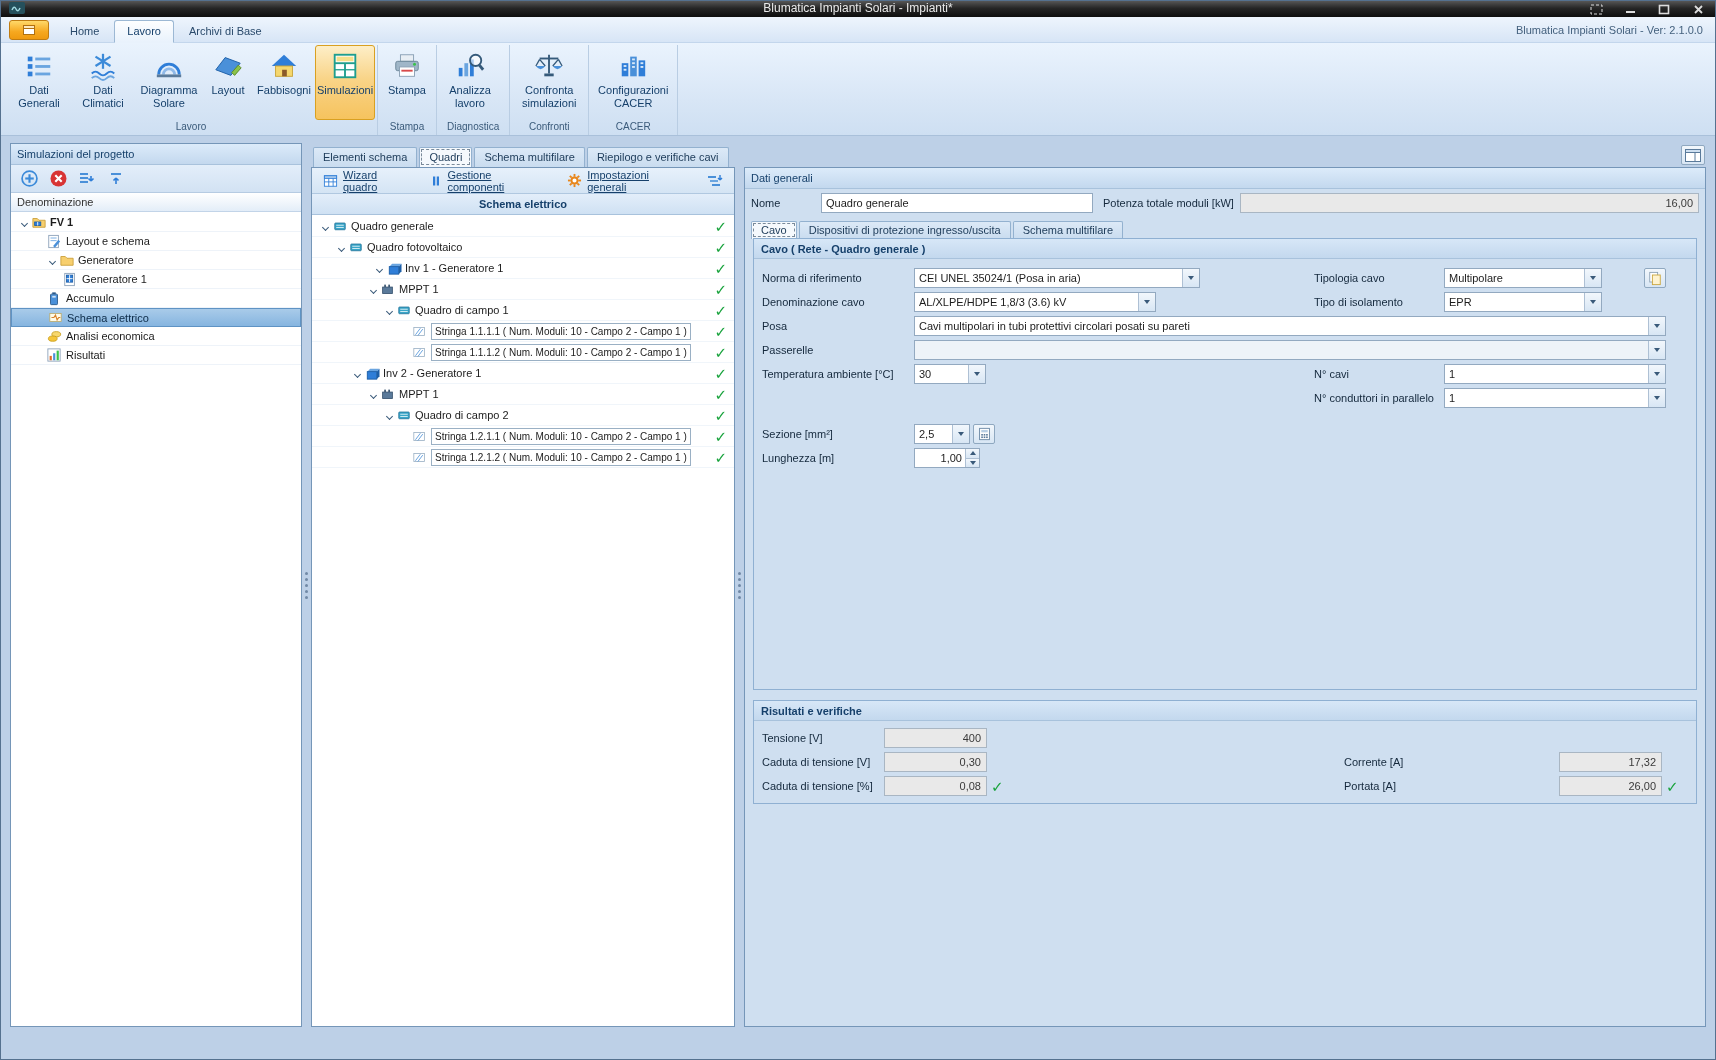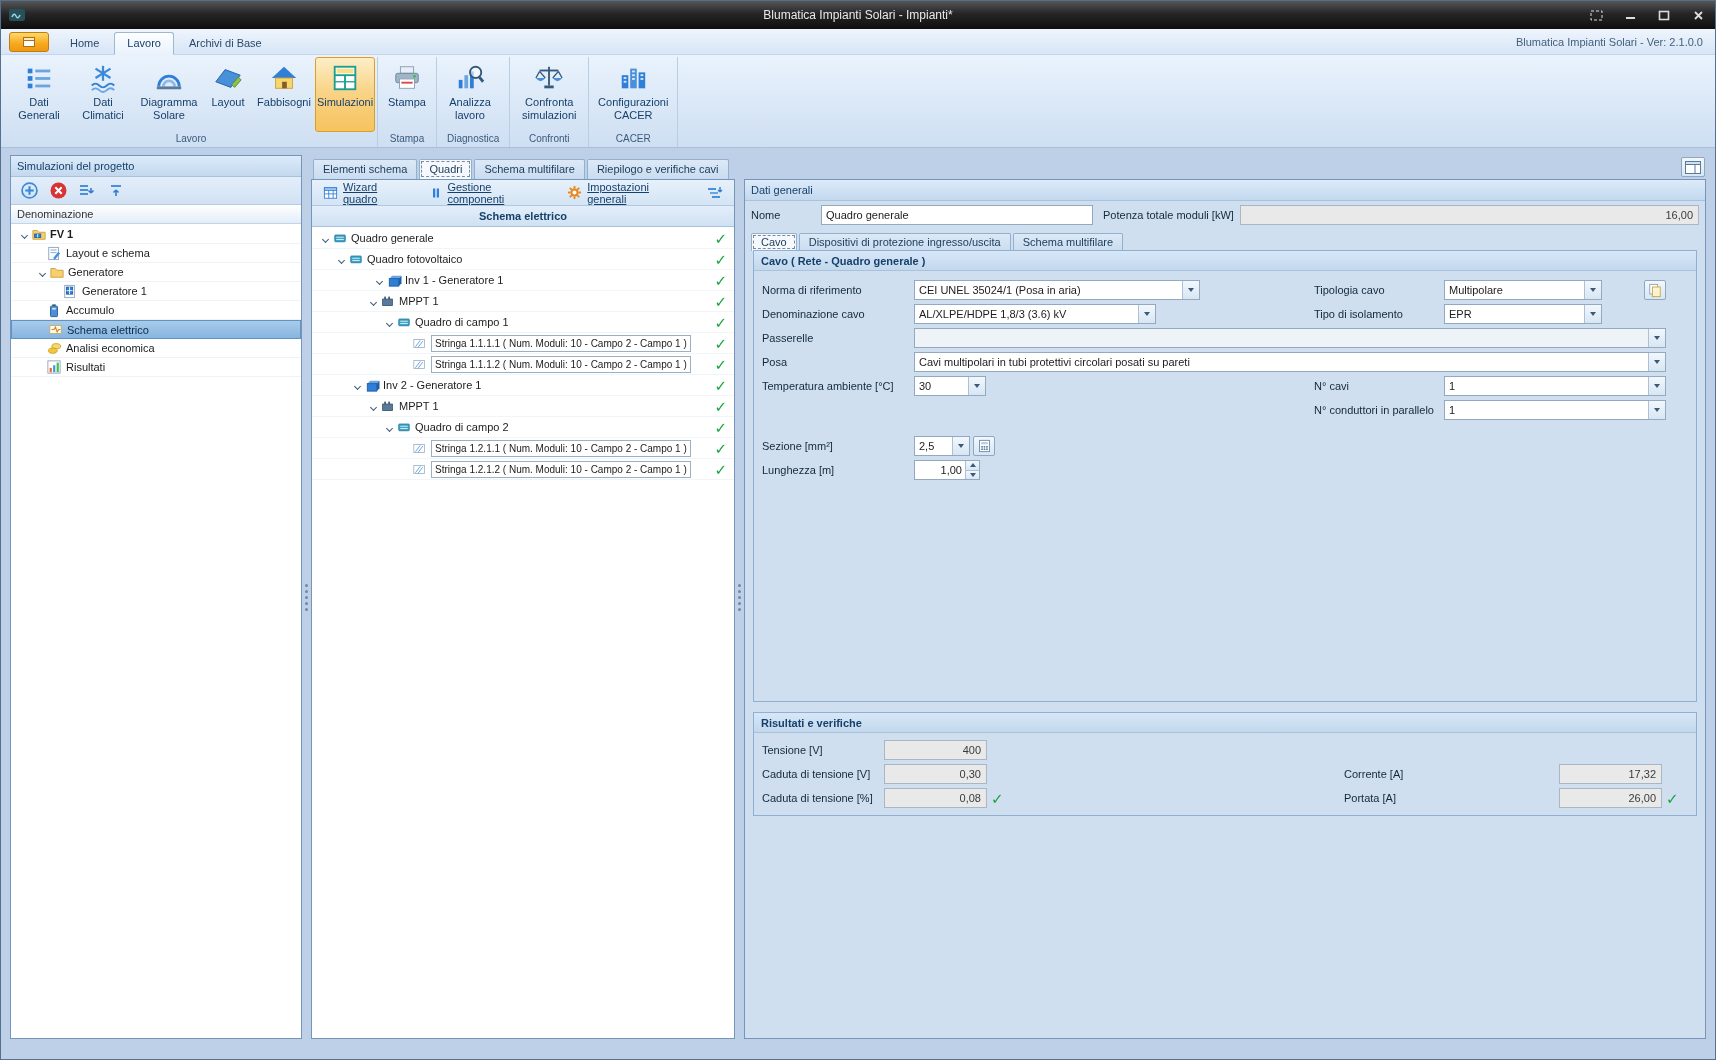--- a/index.html
+++ b/index.html
@@ -1,21 +1,21 @@
 <!DOCTYPE html>
 <html><head>
 <meta charset="utf-8">
 <style>
   *{box-sizing:border-box;margin:0;padding:0;}
   html,body{width:1716px;}
   body{font-family:"Liberation Sans","DejaVu Sans",sans-serif;font-size:11px;color:#1c1c1c;background:#9ab3d0;}
   .window{width:1716px;height:1060px;position:relative;background:#bdd0e7;border:1px solid #55718f;overflow:hidden;}
 
   
-  .titlebar{height:28px;background:linear-gradient(#565656,#262626 45%,#0e0e0e);display:flex;align-items:center;padding:0 8px;position:relative;}
+  .titlebar{height:16px;background:linear-gradient(#565656,#262626 45%,#0e0e0e);display:flex;padding:0 8px;position:relative;}
   .titlebar-title{position:absolute;left:0;right:0;text-align:center;color:#e9e9e9;font-size:12px;pointer-events:none;}
   .win-controls{margin-left:auto;display:flex;gap:16px;align-items:center;z-index:2;}
   .wc{display:inline-flex;align-items:center;justify-content:center;width:18px;height:16px;cursor:default;}
 
   
   .menubar{height:26px;background:linear-gradient(#eef5fd,#d7e5f6);display:flex;align-items:flex-end;padding:0 8px;position:relative;border-bottom:1px solid #c3d6ec;}
   .app-btn{width:40px;height:20px;margin:0 6px 2px 0;background:linear-gradient(#ffd869,#f6a81f 60%,#ef9a10);border:1px solid #c07c12;border-radius:3px;display:flex;align-items:center;justify-content:center;}
   .rtab{padding:4px 12px 5px;margin-left:2px;color:#2a4a6b;border:1px solid transparent;border-bottom:none;border-radius:3px 3px 0 0;}
   .rtab.active{background:linear-gradient(#fdfeff,#e9f2fc);border-color:#9cb8d4;border-bottom:1px solid #e9f2fc;position:relative;top:1px;color:#16406b;}
   .version{position:absolute;right:12px;top:7px;color:#44617e;}
@@ -367,21 +367,21 @@
           <span class="ticon">
               <svg width="14" height="15" viewBox="0 0 16 16">
                 <rect x="2" y="1" width="11" height="14" fill="#fff" stroke="#8aa0b8"></rect>
                 <line x1="4" y1="4" x2="11" y2="4" stroke="#6aa5e0"></line>
                 <line x1="4" y1="7" x2="11" y2="7" stroke="#6aa5e0"></line>
                 <polygon points="7,13 13,6 15,8 9,15" fill="#4a90d9"></polygon>
               </svg>
             </span>
           <span class="tlbl">Layout e schema</span>
         </div>
-        <div class="trow" style="padding-left:24px">
+        <div class="trow" style="padding-left:34px">
           <span class="chev">
               <i></i>
             </span>
           <span class="ticon">
               <svg width="16" height="14" viewBox="0 0 16 16">
                 <path d="M1 4 h5 l2 2 h7 v8 h-14 z" fill="#f7cf6e" stroke="#c99f3a"></path>
               </svg>
             </span>
           <span class="tlbl">Generatore</span>
         </div>
@@ -775,33 +775,33 @@
                 <div class="combo" style="width:158px">
                   <span class="combo-val">EPR</span>
                   <span class="combo-btn">
                       <i class="arr-down"></i>
                     </span>
                 </div>
               </div>
             </div>
 
             <div class="frow">
+              <span class="flbl w152">Posa</span>
+              <div class="combo" style="flex:1">
+                <span class="combo-val">Cavi multipolari in tubi protettivi circolari posati su pareti</span>
+                <span class="combo-btn">
+                    <i class="arr-down"></i>
+                  </span>
+              </div>
+            </div>
+
+            <div class="frow">
               <span class="flbl w152">Passerelle</span>
               <div class="combo dis" style="flex:1">
                 <span class="combo-val"></span>
-                <span class="combo-btn">
-                    <i class="arr-down"></i>
-                  </span>
-              </div>
-            </div>
-
-            <div class="frow">
-              <span class="flbl w152">Posa</span>
-              <div class="combo" style="flex:1">
-                <span class="combo-val">Cavi multipolari in tubi protettivi circolari posati su pareti</span>
                 <span class="combo-btn">
                     <i class="arr-down"></i>
                   </span>
               </div>
             </div>
 
             <div class="frow">
               <span class="flbl w152">Temperatura ambiente [°C]</span>
               <div class="combo" style="width:72px">
                 <span class="combo-val">30</span>

